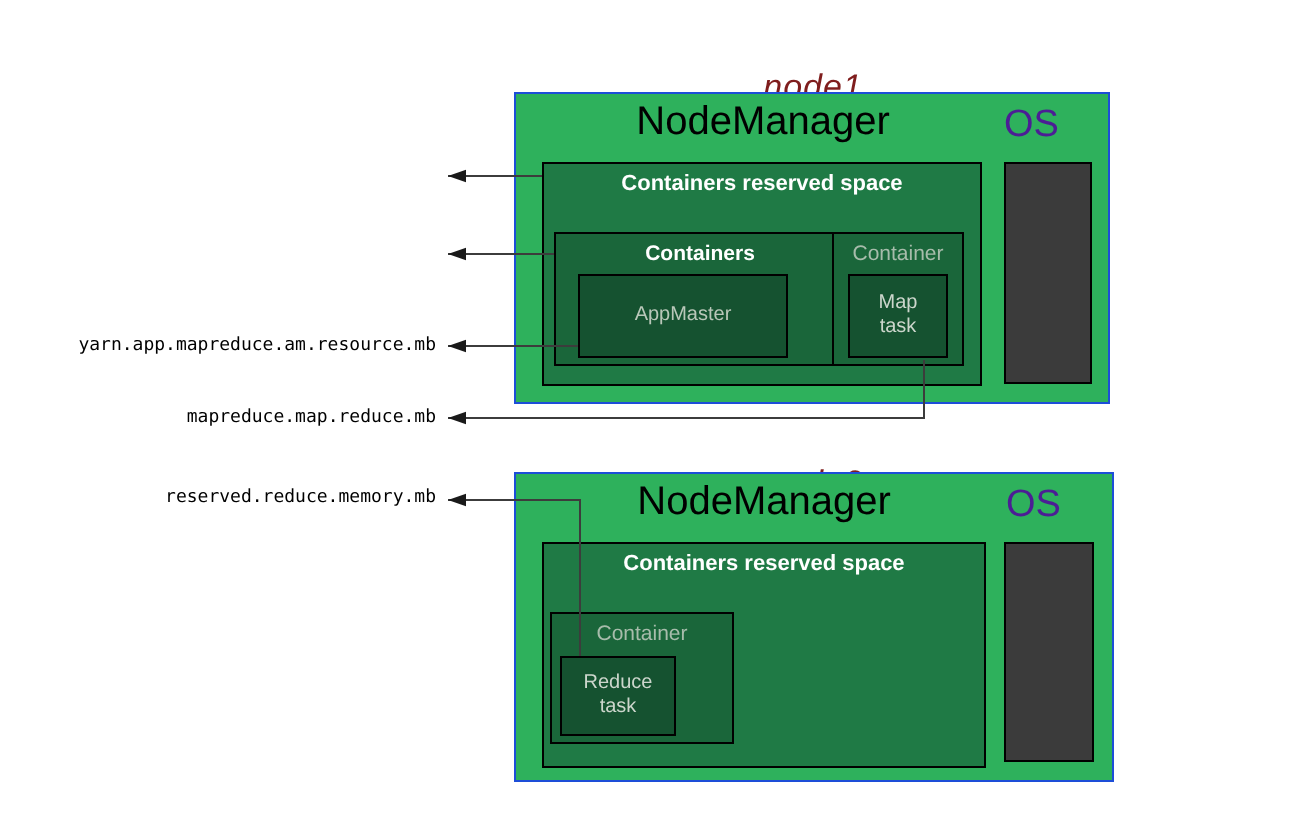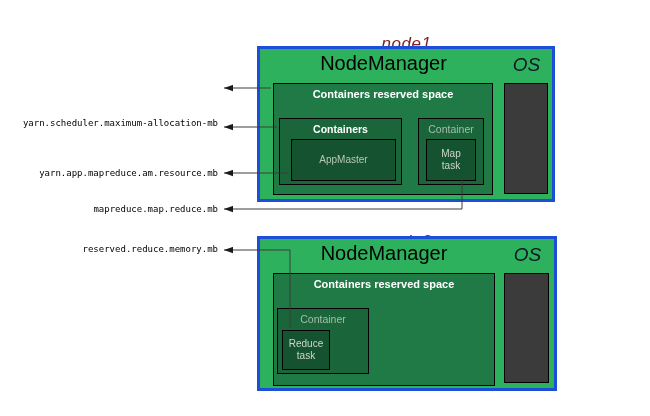--- a/index.html
+++ b/index.html
@@ -14,27 +14,27 @@
     white-space:nowrap;
   }
   
   .node-title{
     position:absolute;text-align:center;font-size:17px;font-style:italic;color:#7f1d1d;
     letter-spacing:0.5px;
     margin-top:19px;
   }
   
   .node-box{
-    position:absolute;background:var(--node-fill);border:3px solid #1d4ed8;box-sizing:border-box;
+    position:absolute;background:var(--node-fill);border:1px solid #1d4ed8;box-sizing:border-box;
   }
   .nm-label{
     position:absolute;text-align:center;font-size:20px;color:#000;
   }
   .os-label{
-    position:absolute;text-align:center;font-size:19px;color:#0f172a;font-style:italic;
+    position:absolute;text-align:left;font-size:19px;color:#4c1d95;
   }
   .reserved{
     position:absolute;background:var(--reserved-fill);border:1px solid #000;box-sizing:border-box;
   }
   .reserved-label{
     position:absolute;left:0;top:4px;width:100%;text-align:center;
     font-size:11px;font-weight:bold;color:#fff;
   }
   .mid-box{
     position:absolute;background:var(--container-fill);border:1px solid #000;box-sizing:border-box;
@@ -53,35 +53,34 @@
   }
   .arrows{
     position:absolute;left:0;top:0;width:650px;height:416px;pointer-events:none;
   }
 </style>
 </head>
 <body>
 
 <div class="canvas">
 
-  <div class="cfg" style="top:117px">yarn.scheduler.maximum-allocation-mb</div>
   <div class="cfg" style="top:167px">yarn.app.mapreduce.am.resource.mb</div>
   <div class="cfg" style="top:203px">mapreduce.map.reduce.mb</div>
   <div class="cfg" style="top:243px">reserved.reduce.memory.mb</div>
 
   <div class="node-title" style="left:257px;top:15px;width:299px">node1</div>
 
   <div class="node-box" style="left:257px;top:46px;width:298px;height:156px">
     <div class="nm-label" style="left:14px;top:3px;width:219px">NodeManager</div>
     <div class="os-label" style="left:244px;top:5px;width:45px">OS</div>
 
     <div class="reserved" style="left:13px;top:34px;width:220px;height:112px">
       <div class="reserved-label">Containers reserved space</div>
 
-      <div class="mid-box" style="left:5px;top:34px;width:123px;height:67px">
+      <div class="mid-box" style="left:5px;top:34px;width:146px;height:67px">
         <div class="mid-label bold">Containers</div>
         <div class="task-box" style="left:11px;top:20px;width:105px;height:42px">
           <span style="color:#b9c7b9">AppMaster</span>
         </div>
       </div>
 
       <div class="mid-box" style="left:144px;top:34px;width:66px;height:67px">
         <div class="mid-label">Container</div>
         <div class="task-box" style="left:7px;top:20px;width:50px;height:42px">
           <span>Map</span>
@@ -97,21 +96,21 @@
 
   <div class="node-box" style="left:257px;top:236px;width:300px;height:155px">
     <div class="nm-label" style="left:14px;top:3px;width:220px">NodeManager</div>
     <div class="os-label" style="left:245px;top:5px;width:45px">OS</div>
 
     <div class="reserved" style="left:13px;top:34px;width:222px;height:113px">
       <div class="reserved-label">Containers reserved space</div>
 
       <div class="mid-box" style="left:3px;top:34px;width:92px;height:66px">
         <div class="mid-label">Container</div>
-        <div class="task-box" style="left:4px;top:21px;width:48px;height:40px">
+        <div class="task-box" style="left:4px;top:21px;width:58px;height:40px">
           <span>Reduce</span>
           <span>task</span>
         </div>
       </div>
     </div>
 
     <div class="os-rect" style="left:244px;top:34px;width:45px;height:110px"></div>
   </div>
 
   <svg class="arrows" viewBox="0 0 650 416" xmlns="http://www.w3.org/2000/svg">

